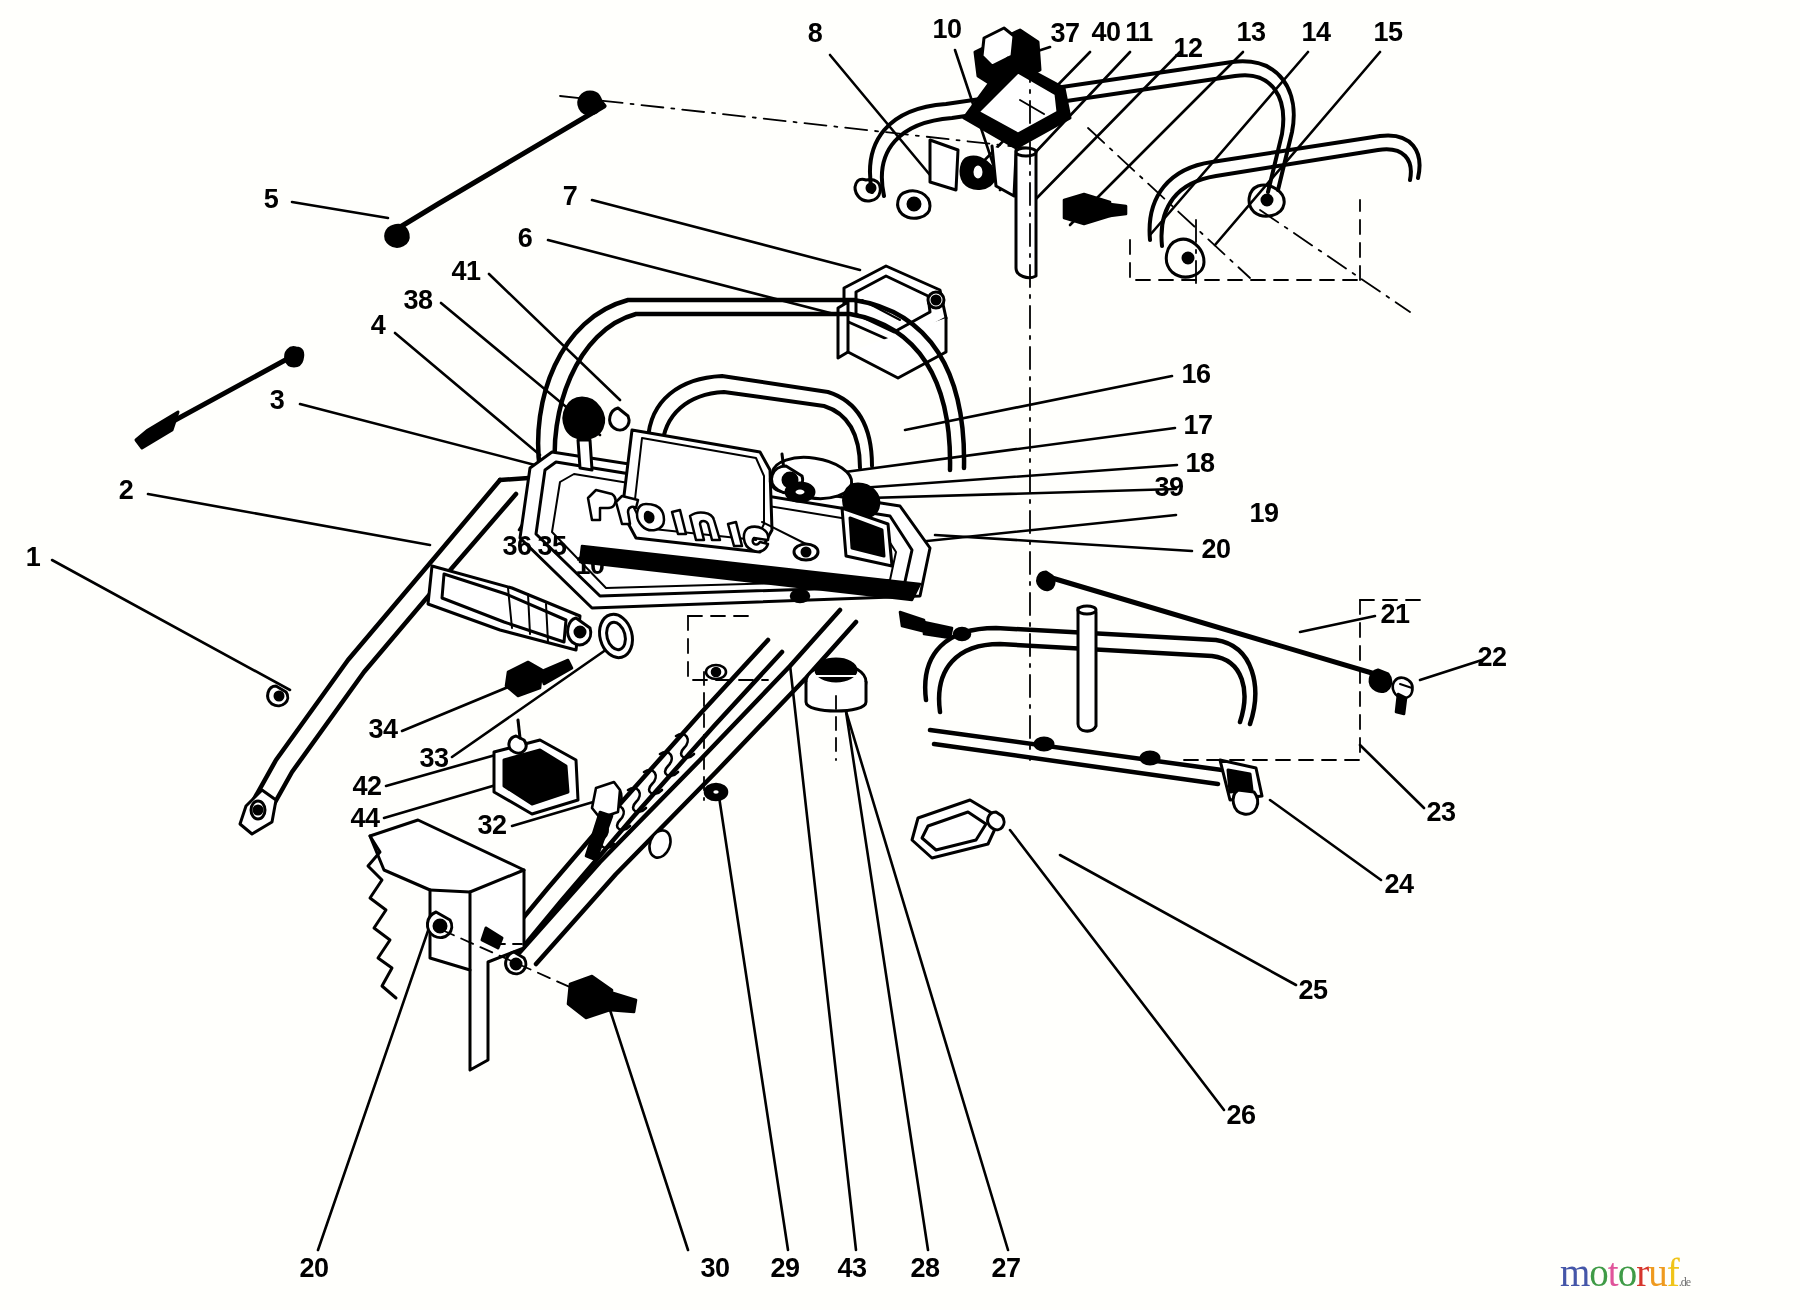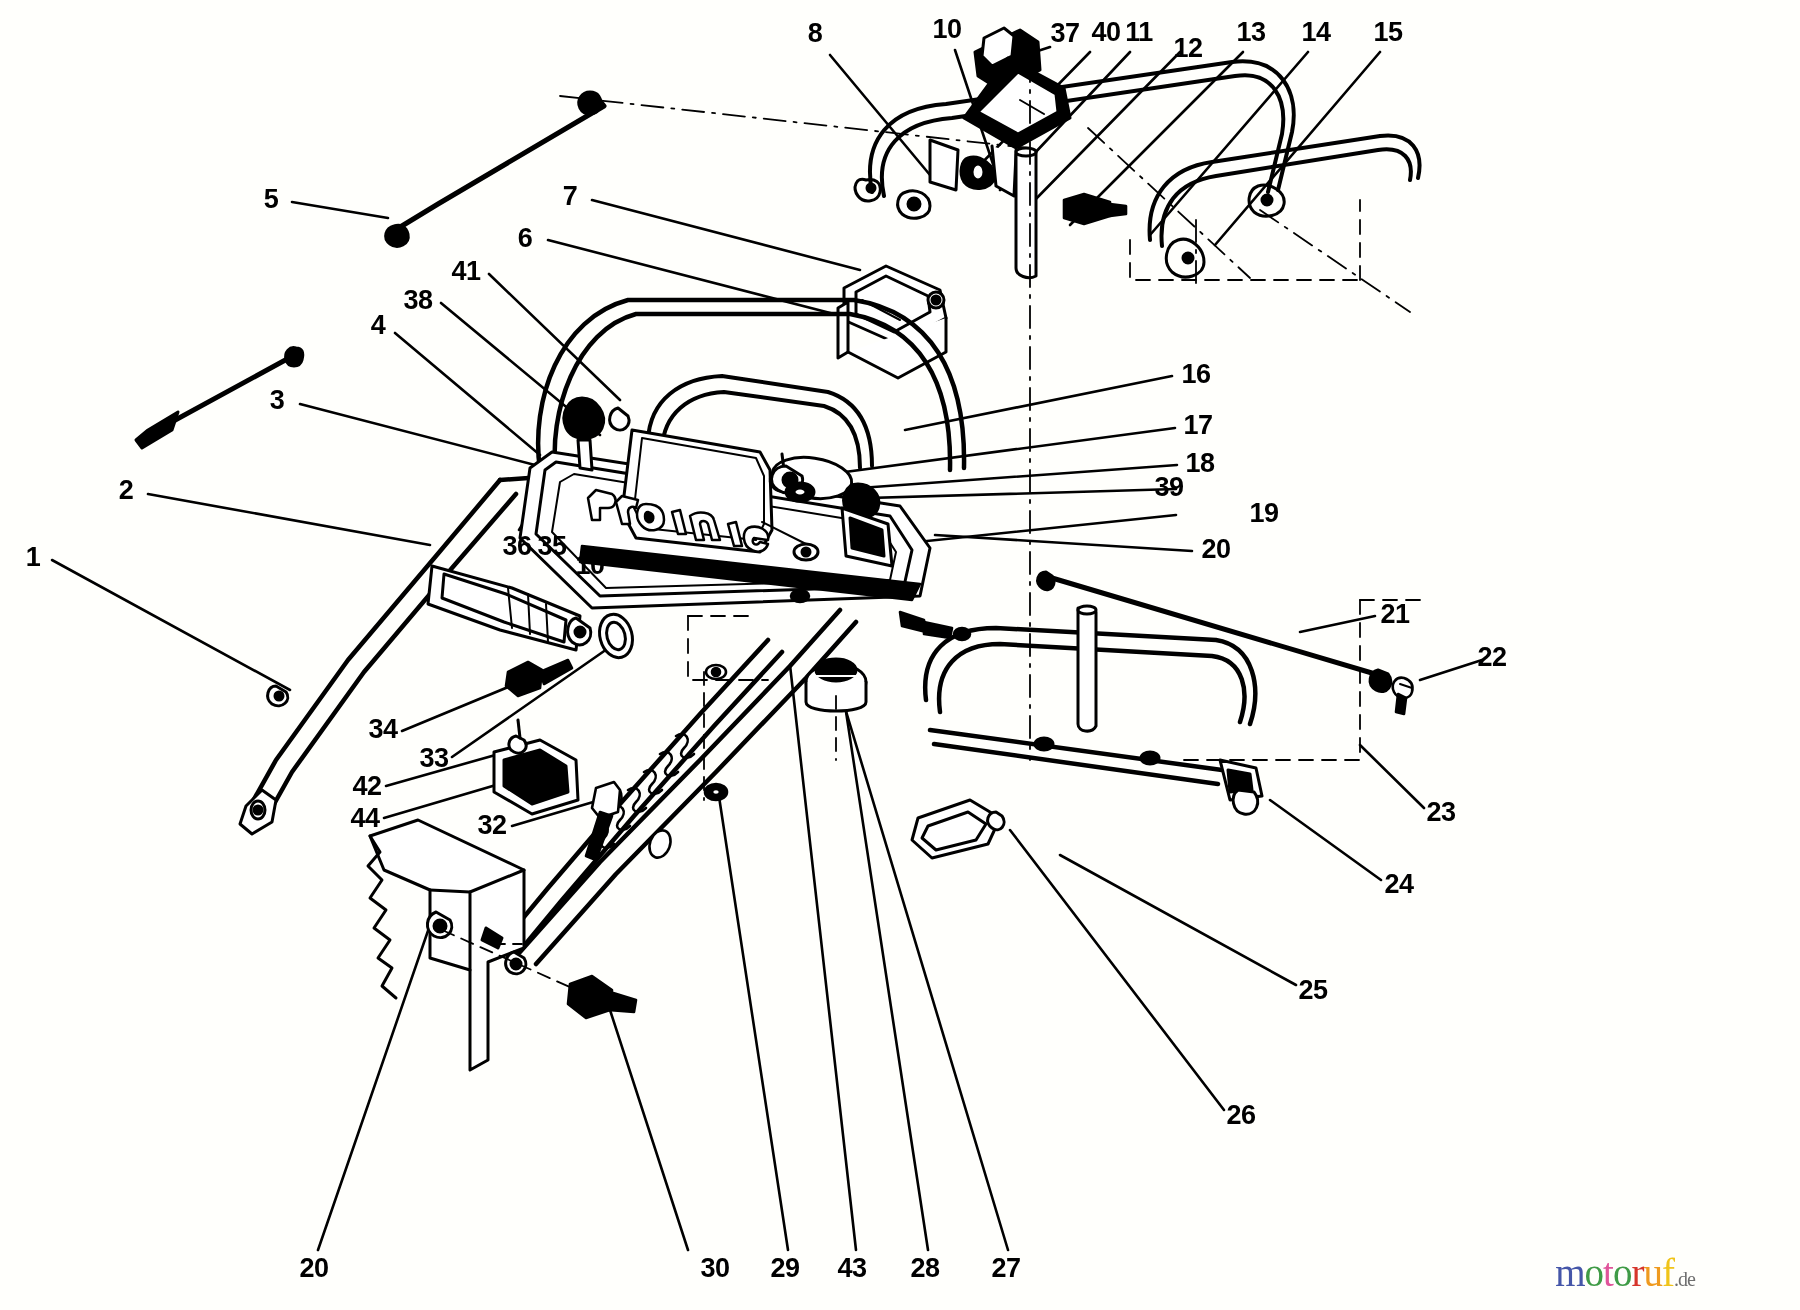--- a/index.html
+++ b/index.html
@@ -28,21 +28,21 @@
     letter-spacing:-1px;
     white-space:nowrap;
   }
   .wm .c1{color:#4556a8;}
   .wm .c2{color:#3f9b46;}
   .wm .c3{color:#e0549a;}
   .wm .c4{color:#3f9b46;}
   .wm .c5{color:#d6352b;}
   .wm .c6{color:#ef9a1e;}
   .wm .c7{color:#f0c419;}
-  .wm .de{color:#6f6f6f;font-size:20px;}
+  .wm .de{color:#6f6f6f;font-size:12px;}
 </style>
 </head>
 <body>
 
 <div id="stage">
 
   <svg id="art" viewBox="0 0 1800 1310" xmlns="http://www.w3.org/2000/svg">
     <rect x="0" y="0" width="1800" height="1310" fill="#fffffc"></rect>
 
     <g fill="none" stroke="#000" stroke-width="2.6" stroke-linecap="round" stroke-linejoin="round">

